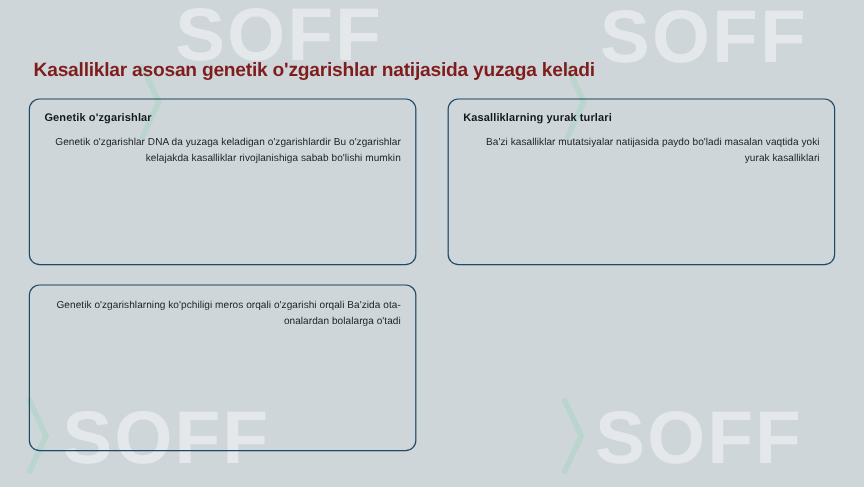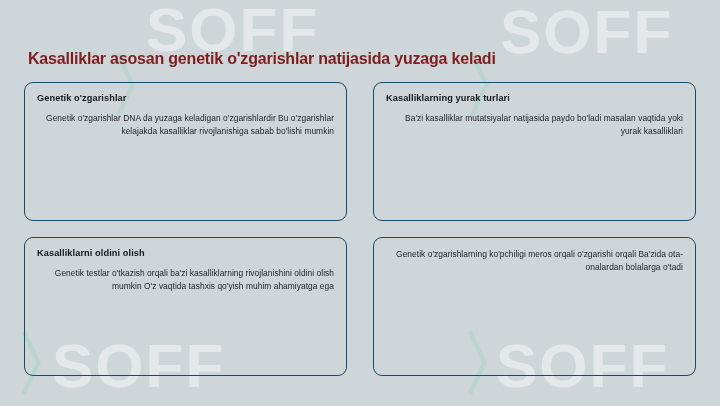--- a/index.html
+++ b/index.html
@@ -115,23 +115,19 @@
     <div class="card">
       <div class="card-title">Genetik o'zgarishlar</div>
       <div class="card-body">Genetik o'zgarishlar DNA da yuzaga keladigan o'zgarishlardir Bu o'zgarishlar kelajakda kasalliklar rivojlanishiga sabab bo'lishi mumkin</div>
     </div>
 
     <div class="card">
       <div class="card-title">Kasalliklarning yurak turlari</div>
       <div class="card-body">Ba'zi kasalliklar mutatsiyalar natijasida paydo bo'ladi masalan vaqtida yoki yurak kasalliklari</div>
     </div>
 
-    <div class="card">
-      <div class="card-title">Kasalliklarni oldini olish</div>
-      <div class="card-body">Genetik testlar o'tkazish orqali ba'zi kasalliklarning rivojlanishini oldini olish mumkin O'z vaqtida tashxis qo'yish muhim ahamiyatga ega</div>
-    </div>
 
     <div class="card">
       <div class="card-body">Genetik o'zgarishlarning ko'pchiligi meros orqali o'zgarishi orqali Ba'zida ota-onalardan bolalarga o'tadi</div>
     </div>
 
   </div>
 </div>
 
 </body></html>

